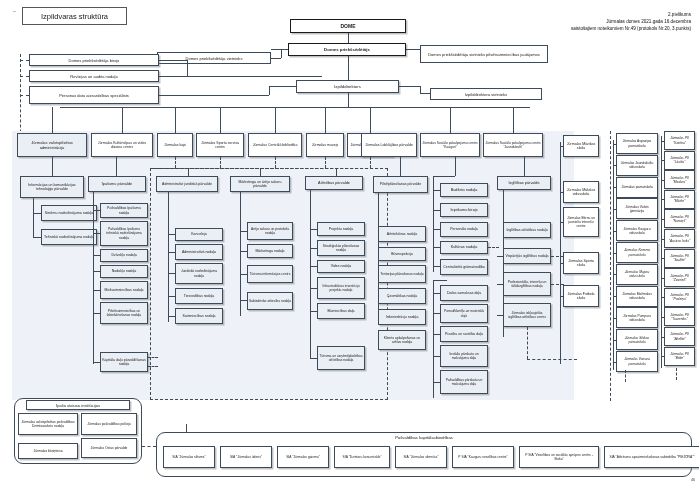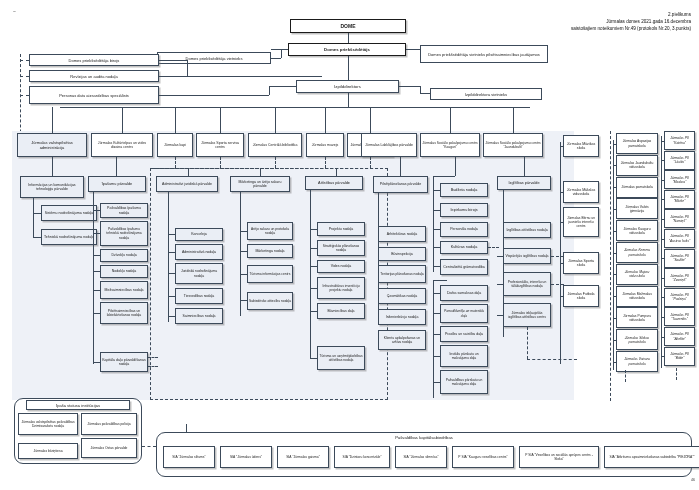--- a/index.html
+++ b/index.html
@@ -82,20 +82,21 @@
   }
   .tiny-mark { position:absolute; font-size:4px; color:#333; }
 </style>
 </head>
 <body>
 
 <div id="root">
 
   <div class="tiny-mark" style="left:13px; top:10px;">""</div>
 
+  <div class="title-box" style="left:22px; top:7px; width:105px; height:18px;">Izpildvaras struktūra</div>
 
   <div class="doc-head" style="right:8px; top:12px; width:330px;">
     <div>2.pielikums</div>
     <div>Jūrmalas domes 2021.gada 16.decembra</div>
     <div>saistošajiem noteikumiem Nr.49 (protokols Nr.20, 3.punkts)</div>
   </div>
   <div class="tiny-mark" style="right:4px; top:478px; font-size:3.5px;">46</div>
 
   <div class="box strong shadow t5" style="left:290px; top:19px; width:116px; height:14px;">DOME</div>
   <div class="ln lnv" style="left:348px; top:33px; height:10px;"></div>

